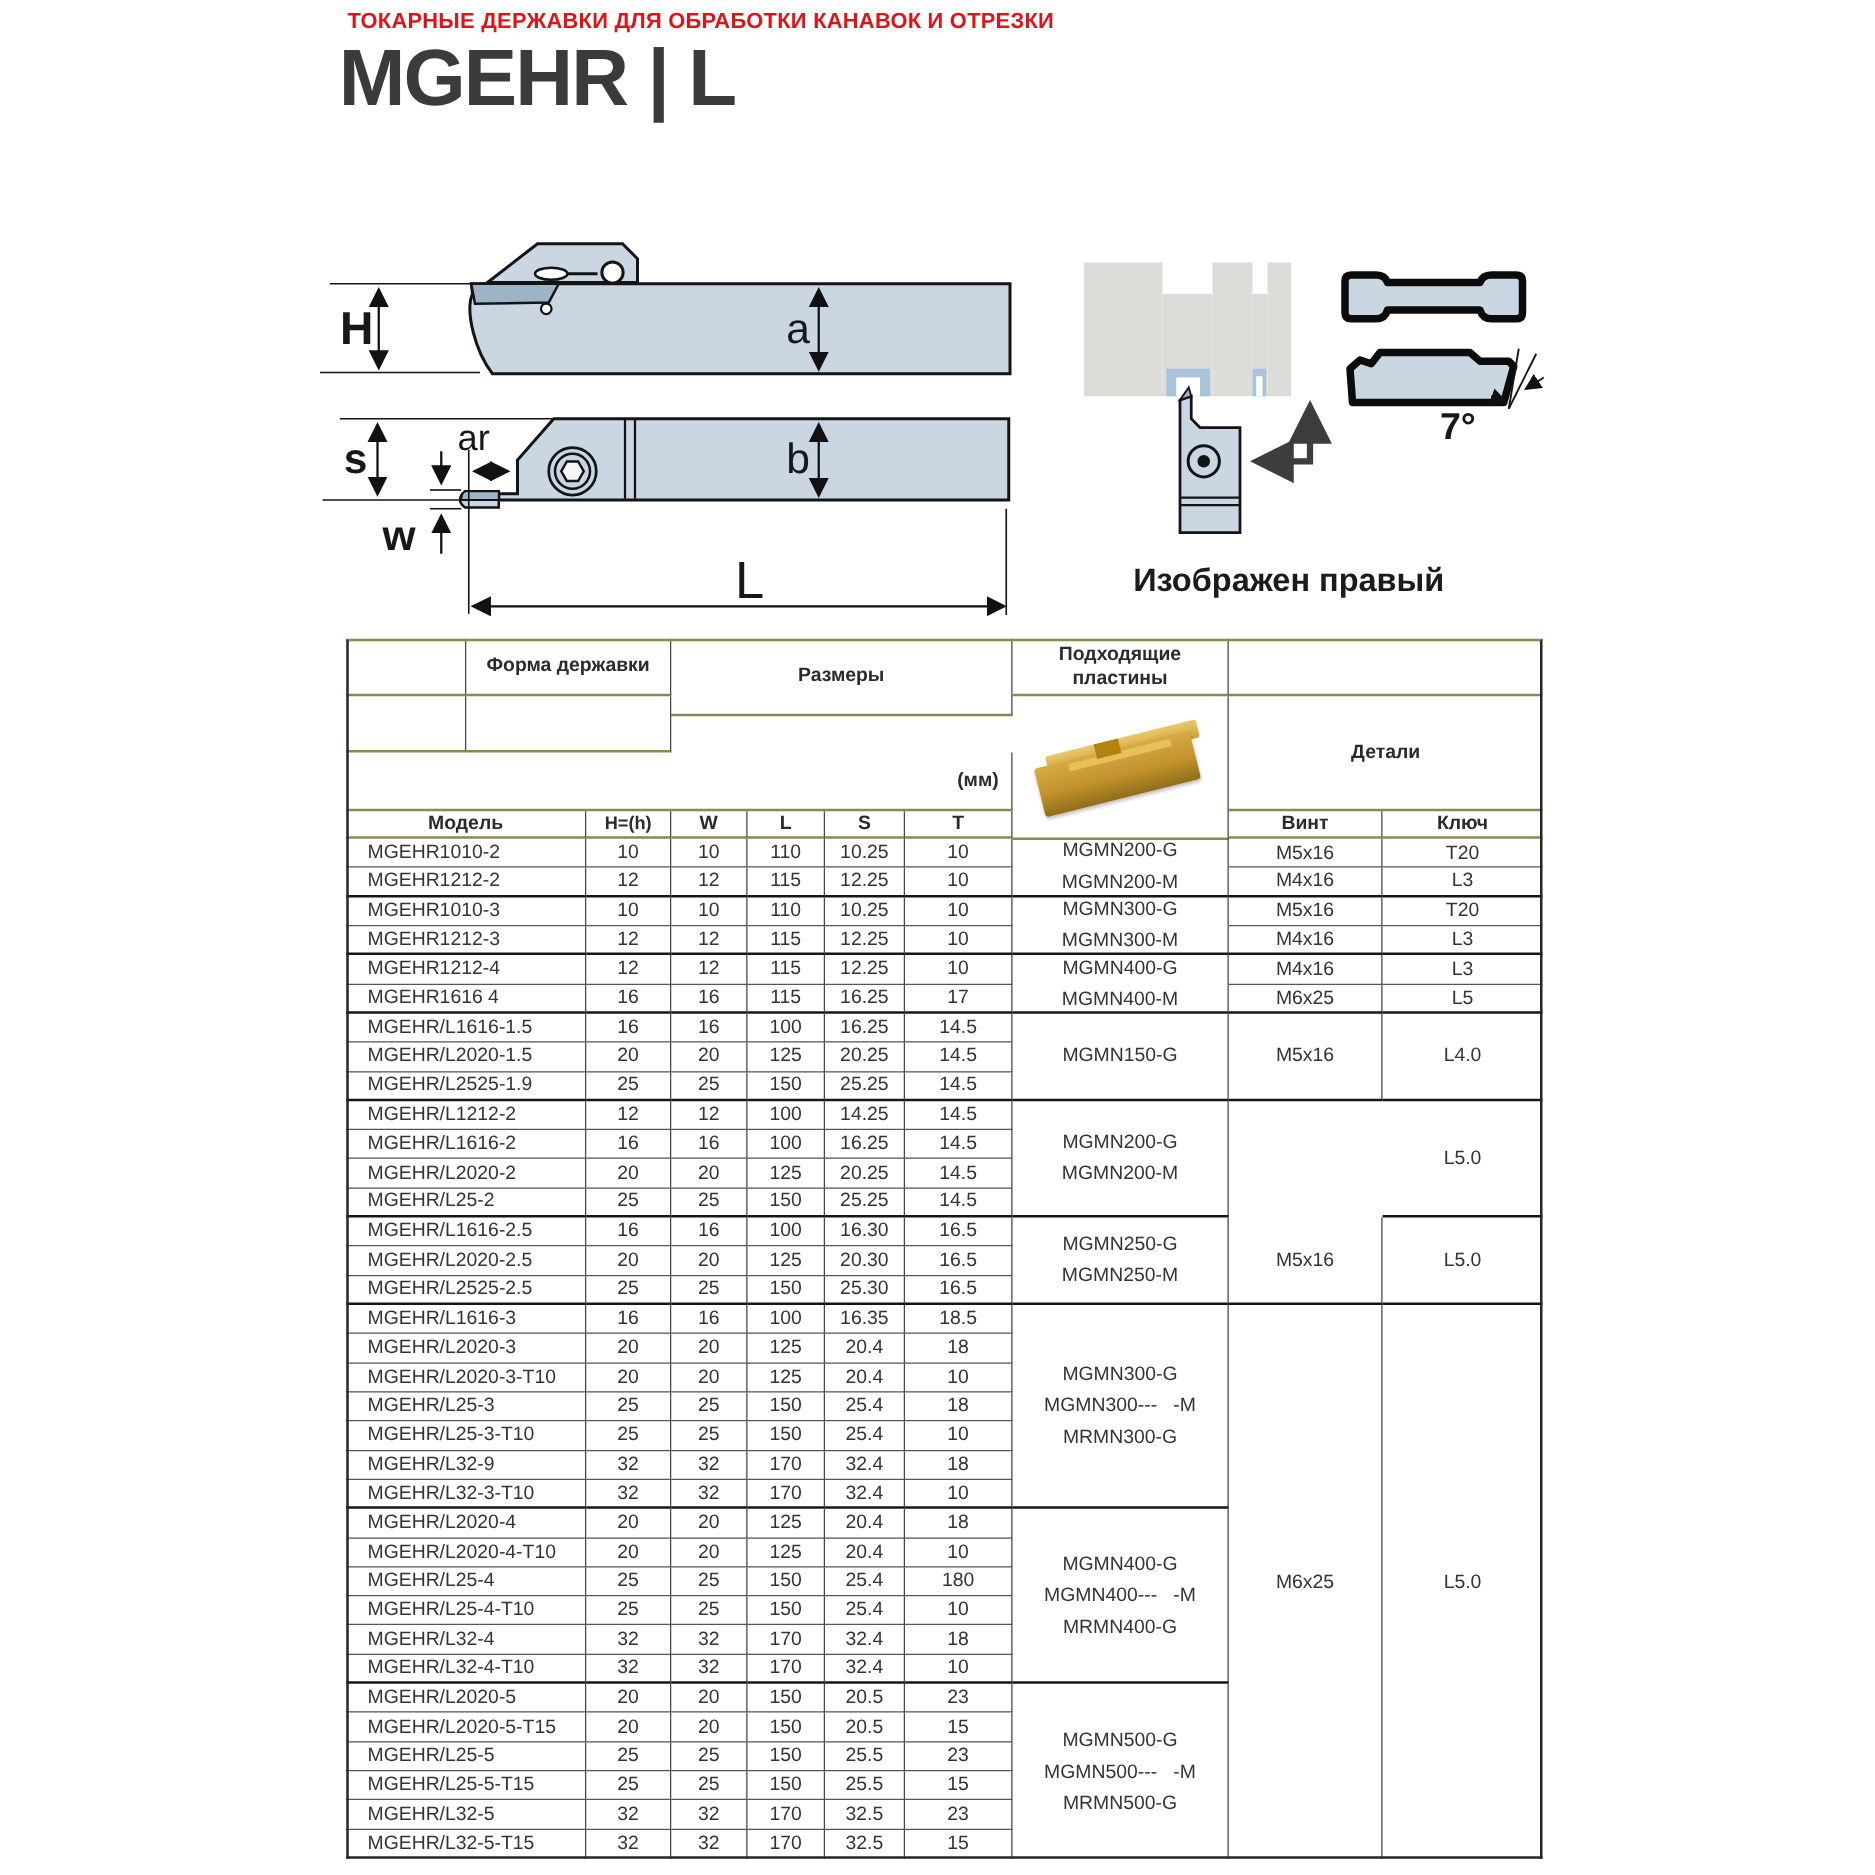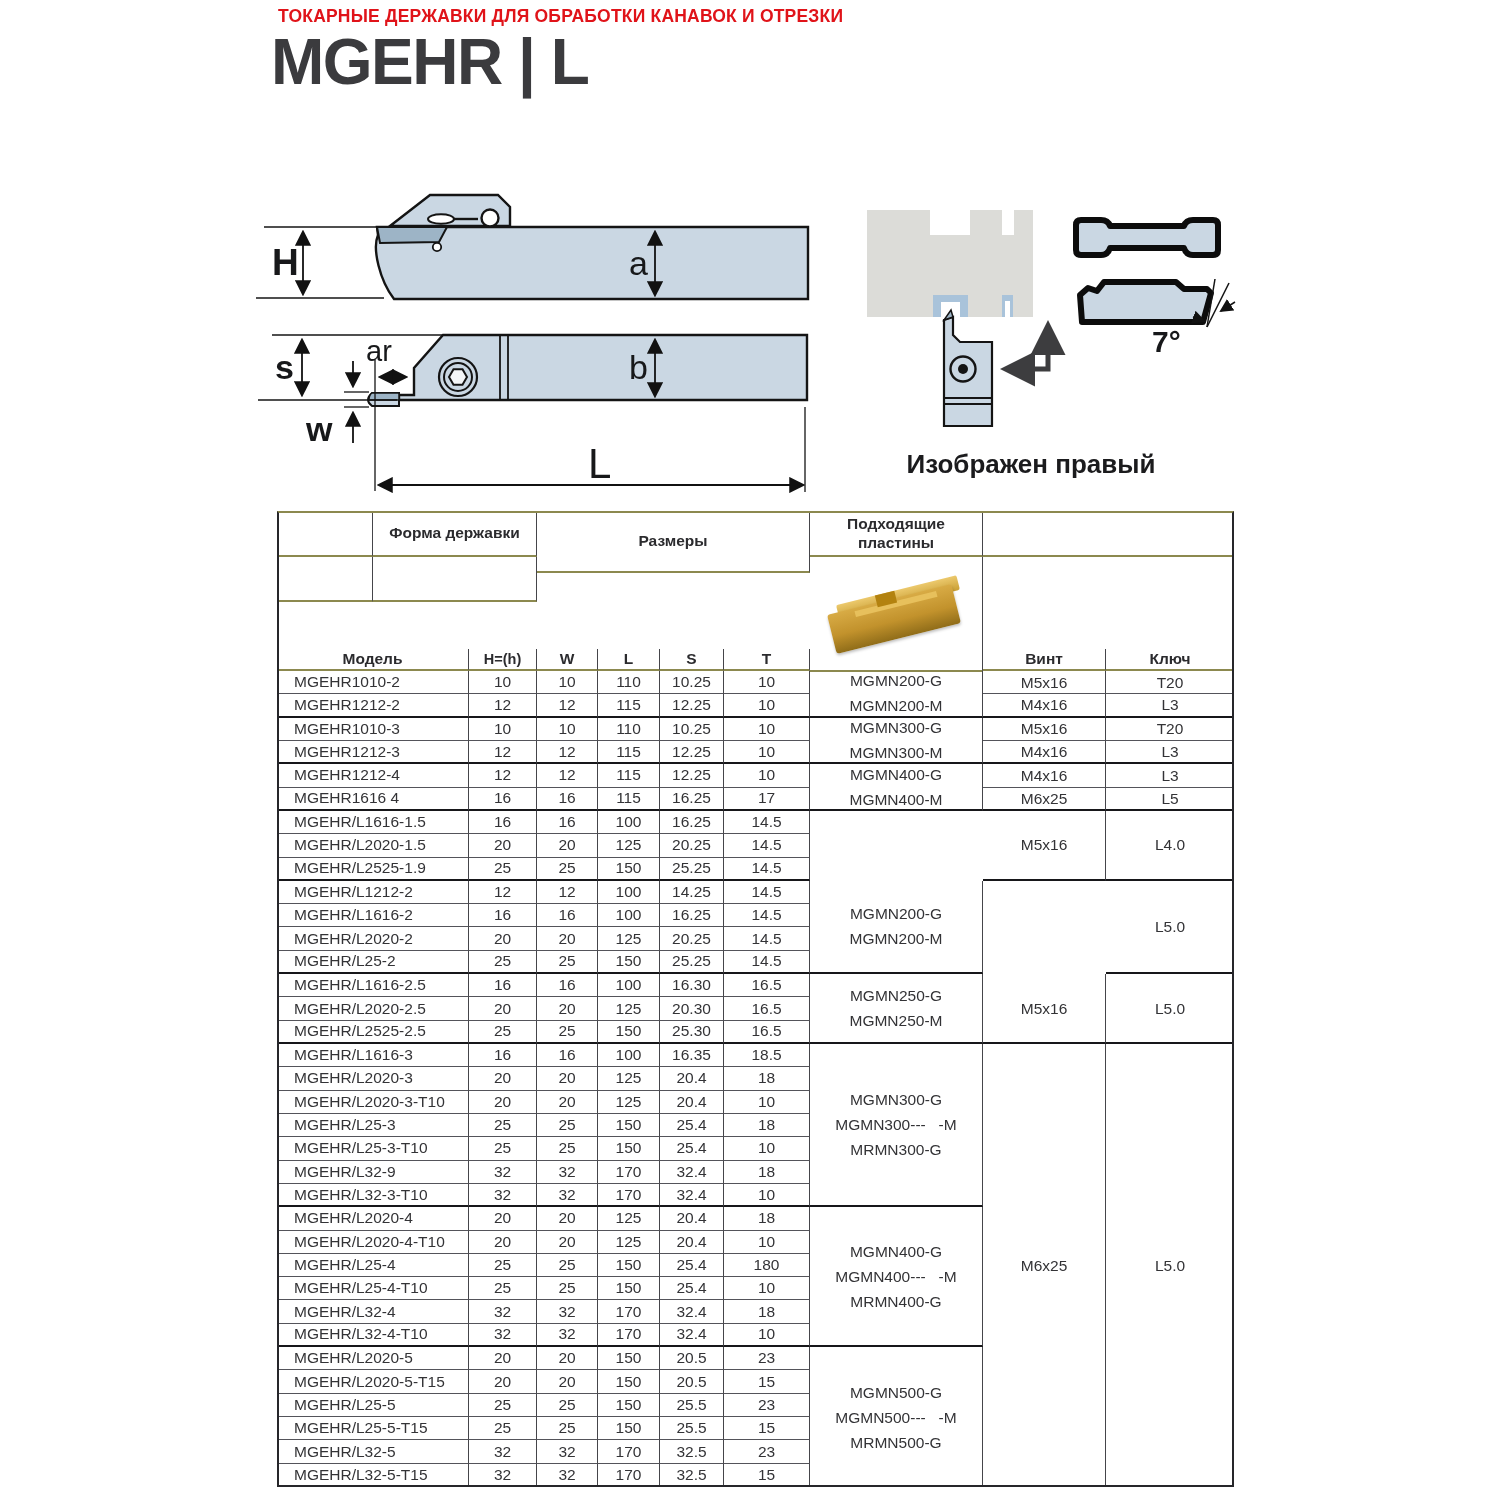--- a/index.html
+++ b/index.html
@@ -153,35 +153,37 @@
     <div class="thead">
       <div class="hc" style="left:0;top:0;width:96px;height:46px"></div>
       <div class="hc" style="left:96px;top:0;width:164px;height:46px">Форма державки</div>
       <div class="hc" style="left:260px;top:0;width:273px;height:62px">Размеры</div>
       <div class="hc" style="left:533px;top:0;width:173px;height:46px">Подходящие пластины</div>
       <div class="hc rnone" style="left:706px;top:0;width:251px;height:46px"></div>
 
       <div class="hc" style="left:0;top:46px;width:96px;height:45px"></div>
       <div class="hc" style="left:96px;top:46px;width:164px;height:45px"></div>
 
+      <div class="hc units-cell" style="left:0;top:91px;width:533px;height:47px">(мм)</div>
 
       <div class="hc" style="left:0;top:138px;width:192px;height:22px">Модель</div>
       <div class="hc" style="left:192px;top:138px;width:68px;height:22px;font-size:14.5px">H=(h)</div>
       <div class="hc" style="left:260px;top:138px;width:61px;height:22px">W</div>
       <div class="hc" style="left:321px;top:138px;width:62px;height:22px">L</div>
       <div class="hc" style="left:383px;top:138px;width:64px;height:22px">S</div>
       <div class="hc" style="left:447px;top:138px;width:86px;height:22px">T</div>
 
       <div class="insert-photo">
         <div class="ip-top"></div>
         <div class="ip-body"></div>
         <div class="ip-ridge"></div>
         <div class="ip-tab"></div>
       </div>
 
+      <div class="hc rnone" style="left:706px;top:46px;width:251px;height:92px">Детали</div>
       <div class="hc" style="left:706px;top:138px;width:123px;height:22px">Винт</div>
       <div class="hc rnone" style="left:829px;top:138px;width:128px;height:22px">Ключ</div>
     </div>
 
     <div class="tbody">
         <div class="cell c-model" style="grid-area: 1 / 1;">MGEHR1010-2</div>
         <div class="cell" style="grid-area: 1 / 2;">10</div>
         <div class="cell" style="grid-area: 1 / 3;">10</div>
         <div class="cell" style="grid-area: 1 / 4;">110</div>
         <div class="cell" style="grid-area: 1 / 5;">10.25</div>
@@ -395,20 +397,23 @@
           <div>MGMN200-M</div>
         </div>
         <div class="mcell bthick" style="grid-area: 3 / 7 / span 2;">
           <div>MGMN300-G</div>
           <div>MGMN300-M</div>
         </div>
         <div class="mcell bthick" style="grid-area: 5 / 7 / span 2;">
           <div>MGMN400-G</div>
           <div>MGMN400-M</div>
         </div>
+        <div class="mcell bthick" style="grid-area: 7 / 7 / span 3;">
+          <div>MGMN150-G</div>
+        </div>
         <div class="mcell bthick" style="grid-area: 10 / 7 / span 4;">
           <div>MGMN200-G</div>
           <div>MGMN200-M</div>
         </div>
         <div class="mcell bthick" style="grid-area: 14 / 7 / span 3;">
           <div>MGMN250-G</div>
           <div>MGMN250-M</div>
         </div>
         <div class="mcell bthick" style="grid-area: 17 / 7 / span 7;">
           <div>MGMN300-G</div>

